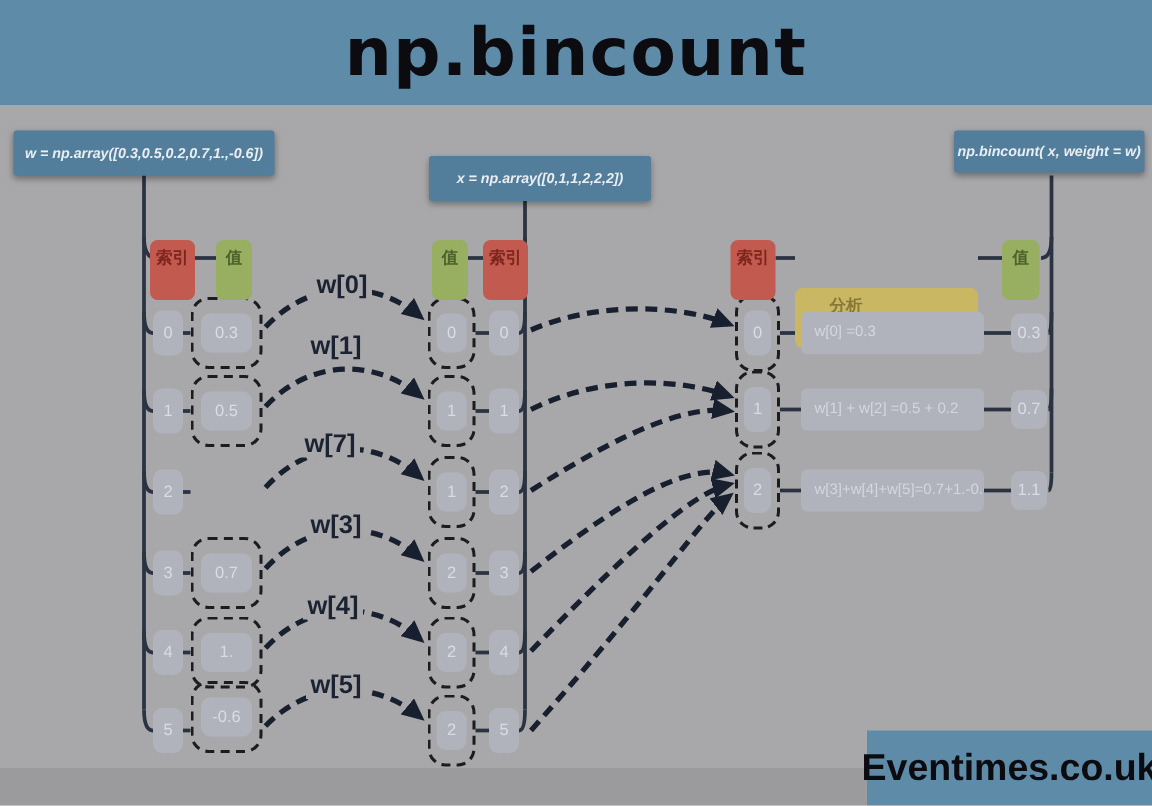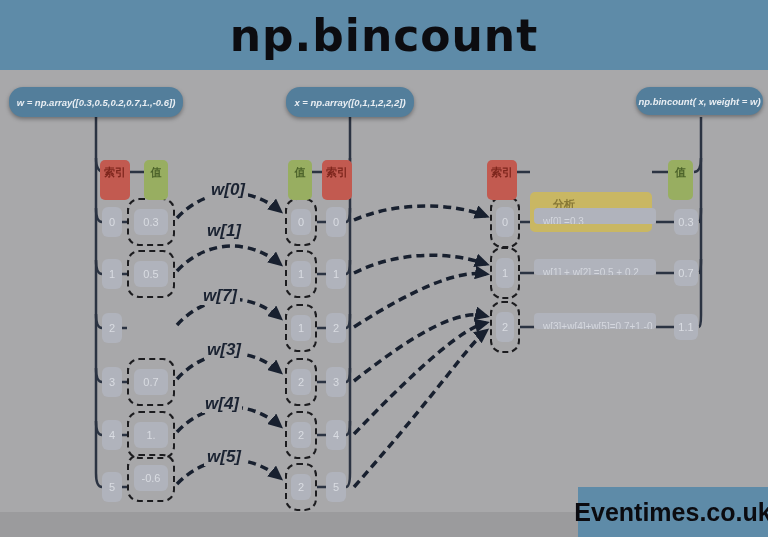--- a/index.html
+++ b/index.html
@@ -5,40 +5,40 @@
   html,body{margin:0;padding:0;}
   .page{position:relative;width:768px;height:537px;overflow:hidden;
         font-family:"Liberation Sans","DejaVu Sans",sans-serif;
         background:var(--bg,#a8a8aa);}
   .titlebar{position:absolute;left:0;top:0;width:768px;height:70px;
         background:var(--brand,#5e8ba8);display:flex;align-items:center;justify-content:center;}
   .title{font-family:"DejaVu Sans","Liberation Sans",sans-serif;font-weight:bold;
         font-size:44px;color:#0c0c10;letter-spacing:1px;}
   .bottomstrip{position:absolute;left:0;top:512px;width:768px;height:25px;background:#9b9b9d;}
   svg.wires{position:absolute;left:0;top:0;z-index:1;}
-  .codebox{position:absolute;z-index:3;background:var(--brand-dark,#537e9b);border-radius:14px;
+  .codebox{position:absolute;z-index:3;background:var(--brand-dark,#537e9b);border-radius:2px;
         color:#e9eef3;font-style:italic;font-weight:600;font-size:9.5px;
         display:flex;align-items:center;justify-content:center;white-space:nowrap;
         box-shadow:0 2px 4px rgba(0,0,0,.35);overflow:hidden;}
   .badge{position:absolute;z-index:3;height:40px;line-height:24px;border-radius:5px;
         text-align:center;font-weight:bold;font-size:11px;}
   .badge.red{background:var(--red,#c25a50);color:#7e261d;}
   .badge.green{background:var(--green,#98ae61);color:#4c632a;}
   .badge.yellow{background:var(--yellow,#c9b763);color:#877836;text-align:left;padding-left:23px;box-sizing:border-box;margin-top:32px;}
   .pill{position:absolute;z-index:3;background:#b0b3bc;border-radius:6px;color:#d9dce2;
         font-size:11px;text-align:center;}
   .pill.idx{width:20px;height:30px;line-height:30px;}
   .pill.val{position:static;height:26px;line-height:26px;}
   .pill.flat{height:26px;line-height:26px;}
   .dashedbox{position:absolute;z-index:2;border:2.5px dashed #1c1c1f;border-radius:12px;
         display:flex;align-items:center;justify-content:center;box-sizing:border-box;}
-  .abar{position:absolute;z-index:3;width:122px;height:16px;line-height:28px;background:#b0b3bc;
+  .abar{position:absolute;z-index:3;width:122px;height:28px;line-height:28px;background:#b0b3bc;
         border-radius:4px;color:#d4d7de;font-size:10px;padding-left:9px;box-sizing:border-box;
         white-space:nowrap;overflow:hidden;}
-  .wlabel{position:absolute;z-index:4;transform:translate(-50%,-50%);font-style:italic;
+  .wlabel{position:absolute;z-index:4;transform:translate(-50%,-50%);
         font-weight:600;font-size:17px;color:#1b2332;background:var(--bg,#a8a8aa);
         padding:0 3px;line-height:18px;}
   .watermark{position:absolute;z-index:5;left:578px;top:487px;width:190px;height:50px;
         background:var(--brand,#5e8ba8);display:flex;align-items:center;justify-content:center;
         font-size:25px;font-weight:600;color:#0b0b10;}
 </style>
 </head>
 <body>
 
 <div class="page" style="--brand: #5e8ba8; --brand-dark: #537e9b; --bg: #a8a8aa; --red: #c25a50; --green: #98ae61; --yellow: #c9b763;">
@@ -122,21 +122,21 @@
       <path d="M354,220 C395,202 450,202 486,216"></path>
       <path d="M354,273 C400,250 452,252 486,264"></path>
       <path d="M354,327 C415,288 458,270 486,274"></path>
       <path d="M354,381 C425,325 462,310 486,316"></path>
       <path d="M354,434 C430,355 465,328 486,323"></path>
       <path d="M354,487 C438,392 468,345 486,331"></path>
     </g>
   </svg>
 
   <div class="codebox" style="left:9px;top:87px;width:174px;height:30px">w = np.array([0.3,0.5,0.2,0.7,1.,-0.6])</div>
-  <div class="codebox" style="left:286px;top:87px;width:128px;height:30px">x = np.array([0,1,1,2,2,2])</div>
+  <div class="codebox" style="left:286px;top:104px;width:148px;height:30px">x = np.array([0,1,1,2,2,2])</div>
   <div class="codebox" style="left:636px;top:87px;width:127px;height:28px">np.bincount( x, weight = w)</div>
 
   <div class="badge red" style="left:100px;top:160px;width:30px">索引</div>
   <div class="badge green" style="left:144px;top:160px;width:24px">值</div>
 
   <div class="badge green" style="left:288px;top:160px;width:24px">值</div>
   <div class="badge red" style="left:322px;top:160px;width:30px">索引</div>
 
   <div class="badge red" style="left:487px;top:160px;width:30px">索引</div>
   <div class="badge yellow" style="left:530px;top:160px;width:122px">分析</div>

